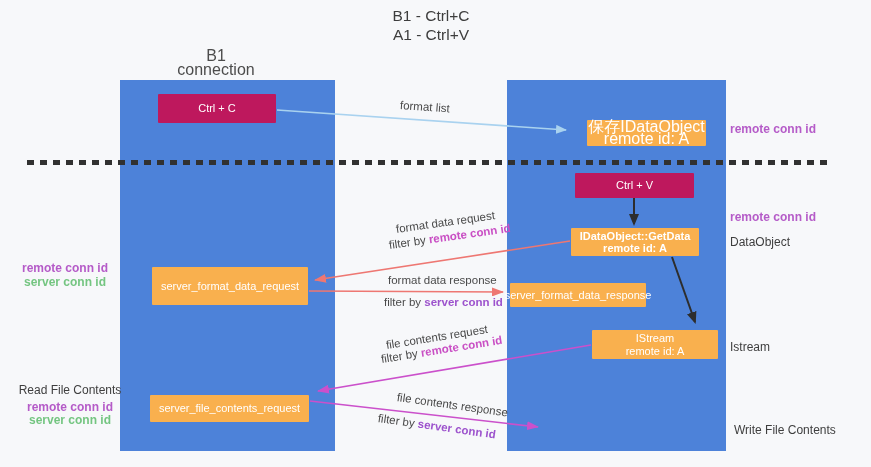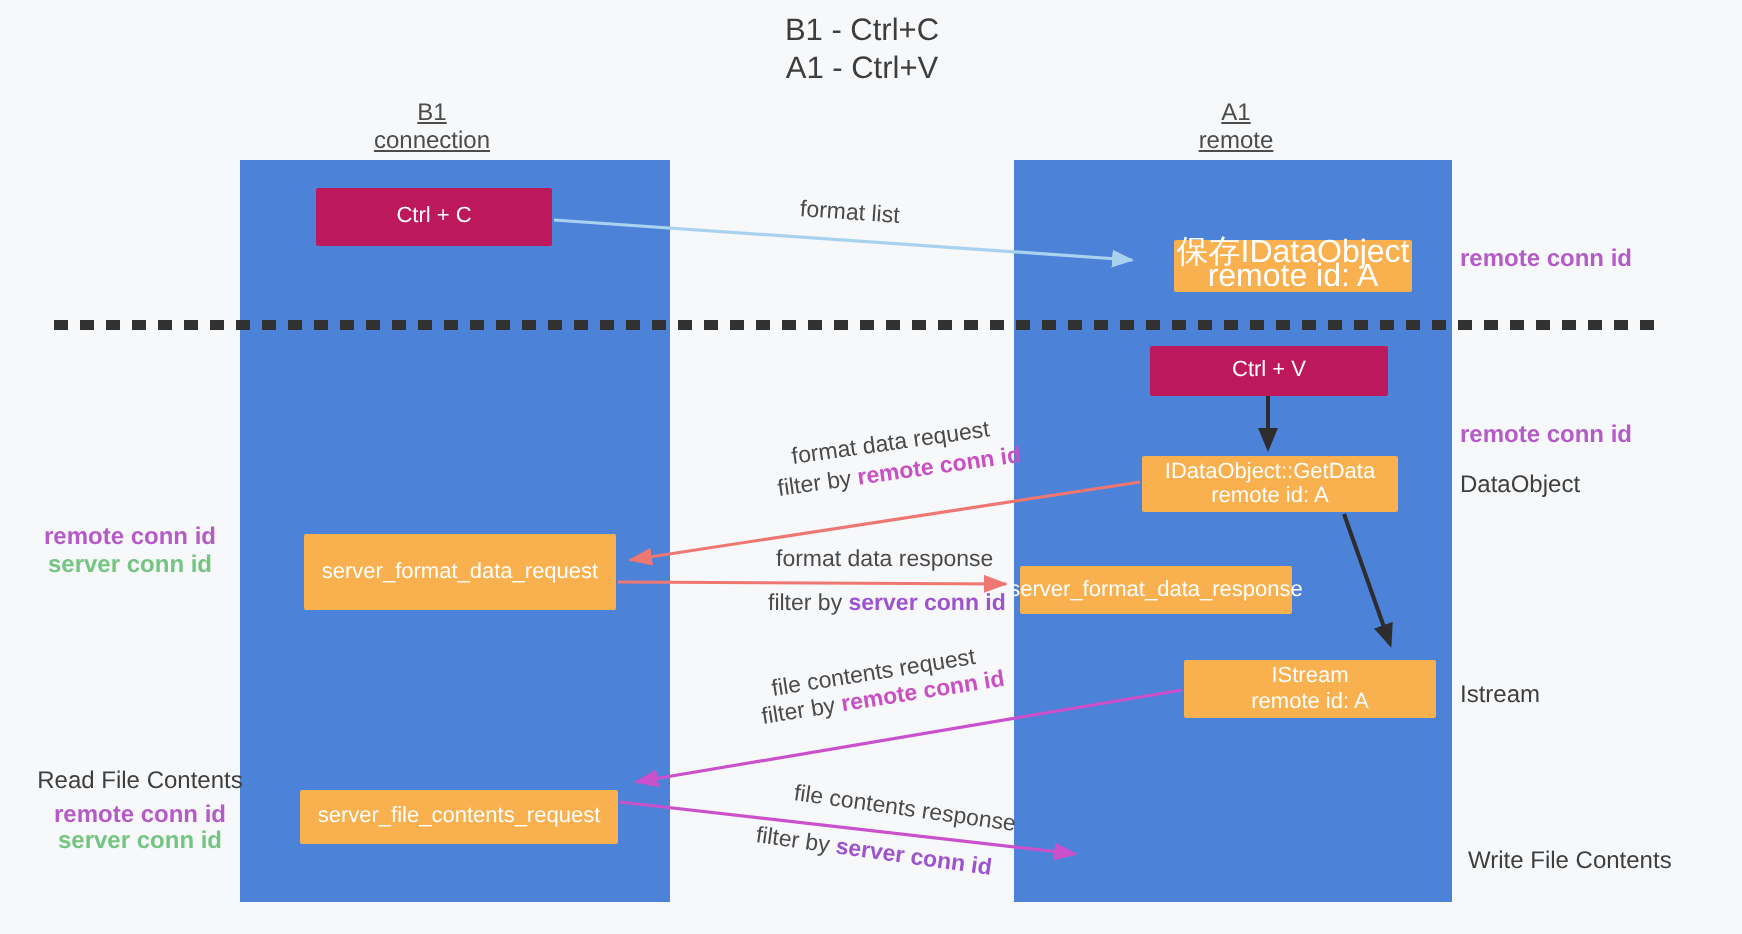--- a/index.html
+++ b/index.html
@@ -5,21 +5,21 @@
   html,body{margin:0;padding:0;background:#f7f8fa;}
   .stage{
     position:relative;width:871px;height:467px;overflow:hidden;
     background:#f7f8fa;
     font-family:"Liberation Sans","DejaVu Sans",sans-serif;
     color:#3e3e3e;
   }
   .abs{position:absolute;}
   .title-block{left:331px;top:6px;width:200px;text-align:center;
     font-size:15.5px;line-height:19px;color:#3d3d3d;}
-  .col-header{width:100px;text-align:center;font-size:12px;line-height:14px;color:#4c4c4c;text-decoration:underline;}
+  .col-header{width:100px;text-align:center;font-size:16px;line-height:14px;color:#4c4c4c;}
   .lifeline{background:#4d82d9;}
   .divider{
     left:27px;top:160px;width:805px;height:5px;
     background:repeating-linear-gradient(90deg,#313131 0 7px,transparent 7px 13px);
   }
   .box{
     display:flex;flex-direction:column;align-items:center;justify-content:center;
     color:#fff;font-size:11px;line-height:12.5px;text-align:center;
     border-radius:1px;white-space:nowrap;
   }
@@ -44,24 +44,20 @@
 <div class="stage">
 
   <div class="abs title-block">
     <div>B1 - Ctrl+C</div>
     <div>A1 - Ctrl+V</div>
   </div>
 
   <div class="abs col-header" style="left:166px;top:49px;">
     <div>B1</div>
     <div>connection</div>
-  </div>
-  <div class="abs col-header" style="left:568px;top:49px;">
-    <div>A1</div>
-    <div>remote</div>
   </div>
 
   <div class="abs lifeline" style="left:120px;top:80px;width:215px;height:371px;"></div>
   <div class="abs lifeline" style="left:507px;top:80px;width:219px;height:371px;"></div>
 
   <div class="abs divider"></div>
 
   <svg class="abs arrows" width="871" height="467" viewBox="0 0 871 467">
     <defs>
       <marker id="m-blue" markerUnits="userSpaceOnUse" markerWidth="11" markerHeight="9" refX="10" refY="4.5" orient="auto">
@@ -92,21 +88,21 @@
 
   <div class="abs box orange" style="left:576px;top:120px;width:119px;height:26px;font-size:16px;margin-left:11px;">
     <div>保存IDataObject</div>
     <div>remote id: A</div>
   </div>
 
   <div class="abs box green" style="left:575px;top:173px;width:119px;height:25px;">
     <div>Ctrl + V</div>
   </div>
 
-  <div class="abs box orange" style="left:571px;top:228px;width:128px;height:28px;">
+  <div class="abs box orange" style="left:571px;top:228px;width:128px;height:28px;font-weight:bold;">
     <div>IDataObject::GetData</div>
     <div>remote id: A</div>
   </div>
 
   <div class="abs box orange" style="left:152px;top:267px;width:156px;height:38px;">
     <div>server_format_data_request</div>
   </div>
 
   <div class="abs box orange" style="left:510px;top:283px;width:136px;height:24px;">
     <div>server_format_data_response</div>

